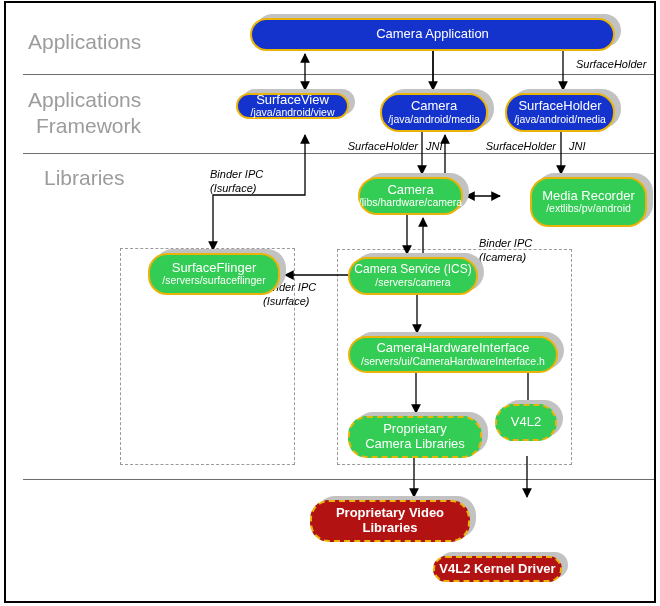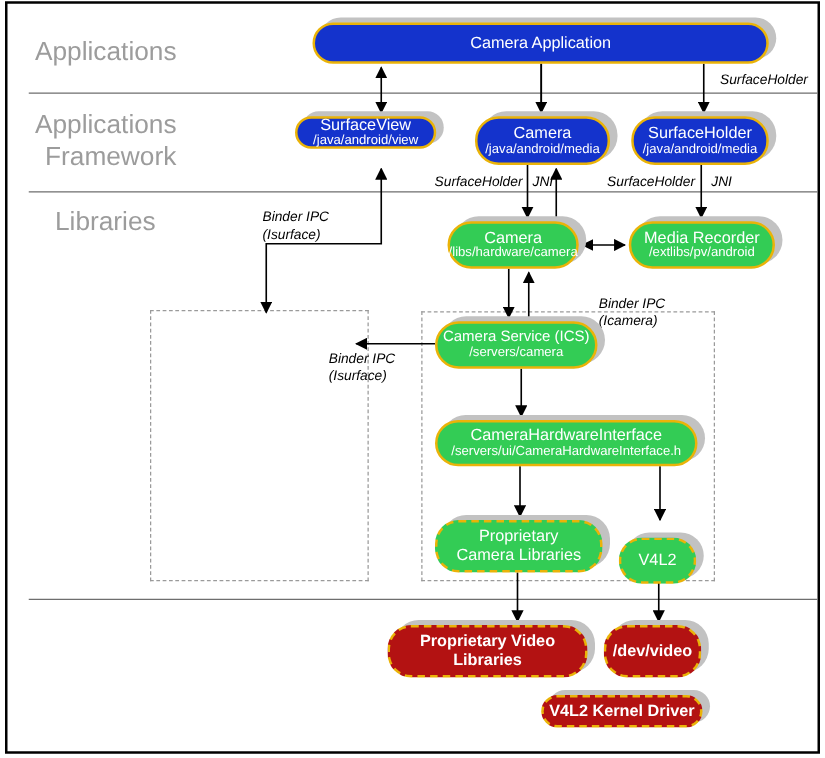--- a/index.html
+++ b/index.html
@@ -101,44 +101,45 @@
   </div>
   <div class="node blue" style="left:505px;top:93px;width:110px;height:39px">
     <span class="t">SurfaceHolder</span>
     <span class="p">/java/android/media</span>
   </div>
 
   <div class="node green" style="left:358px;top:177px;width:105px;height:38px">
     <span class="t">Camera</span>
     <span class="p">/libs/hardware/camera</span>
   </div>
-  <div class="node green" style="left:503px;top:177px;width:117px;height:38px">
+  <div class="node green" style="left:530px;top:177px;width:117px;height:50px">
     <span class="t">Media Recorder</span>
     <span class="p">/extlibs/pv/android</span>
   </div>
 
+  <div class="node green" style="left:148px;top:253px;width:132px;height:42px">
+    <span class="t">SurfaceFlinger</span>
+    <span class="p">/servers/surfaceflinger</span>
+  </div>
   <div class="node green" style="left:348px;top:257px;width:130px;height:38px">
     <span class="t small">Camera Service (ICS)</span>
     <span class="p">/servers/camera</span>
   </div>
 
   <div class="node green" style="left:348px;top:336px;width:210px;height:37px">
     <span class="t">CameraHardwareInterface</span>
     <span class="p">/servers/ui/CameraHardwareInterface.h</span>
   </div>
 
   <div class="node green dashedb" style="left:348px;top:416px;width:134px;height:42px;padding:16px 10px">
     <span class="t">Proprietary Camera Libraries</span>
   </div>
-  <div class="node green dashedb" style="left:495px;top:430px;width:62px;height:37px">
+  <div class="node green dashedb" style="left:495px;top:404px;width:62px;height:37px">
     <span class="t">V4L2</span>
   </div>
 
   <div class="node red dashedb" style="left:310px;top:500px;width:160px;height:42px;padding:0 22px">
     <span class="t">Proprietary Video Libraries</span>
-  </div>
-  <div class="node red dashedb" style="left:483px;top:500px;width:78px;height:42px">
-    <span class="t">/dev/video</span>
   </div>
   <div class="node red dashedb" style="left:433px;top:556px;width:129px;height:26px">
     <span class="t">V4L2 Kernel Driver</span>
   </div>
 </div>
 
 </body></html>

